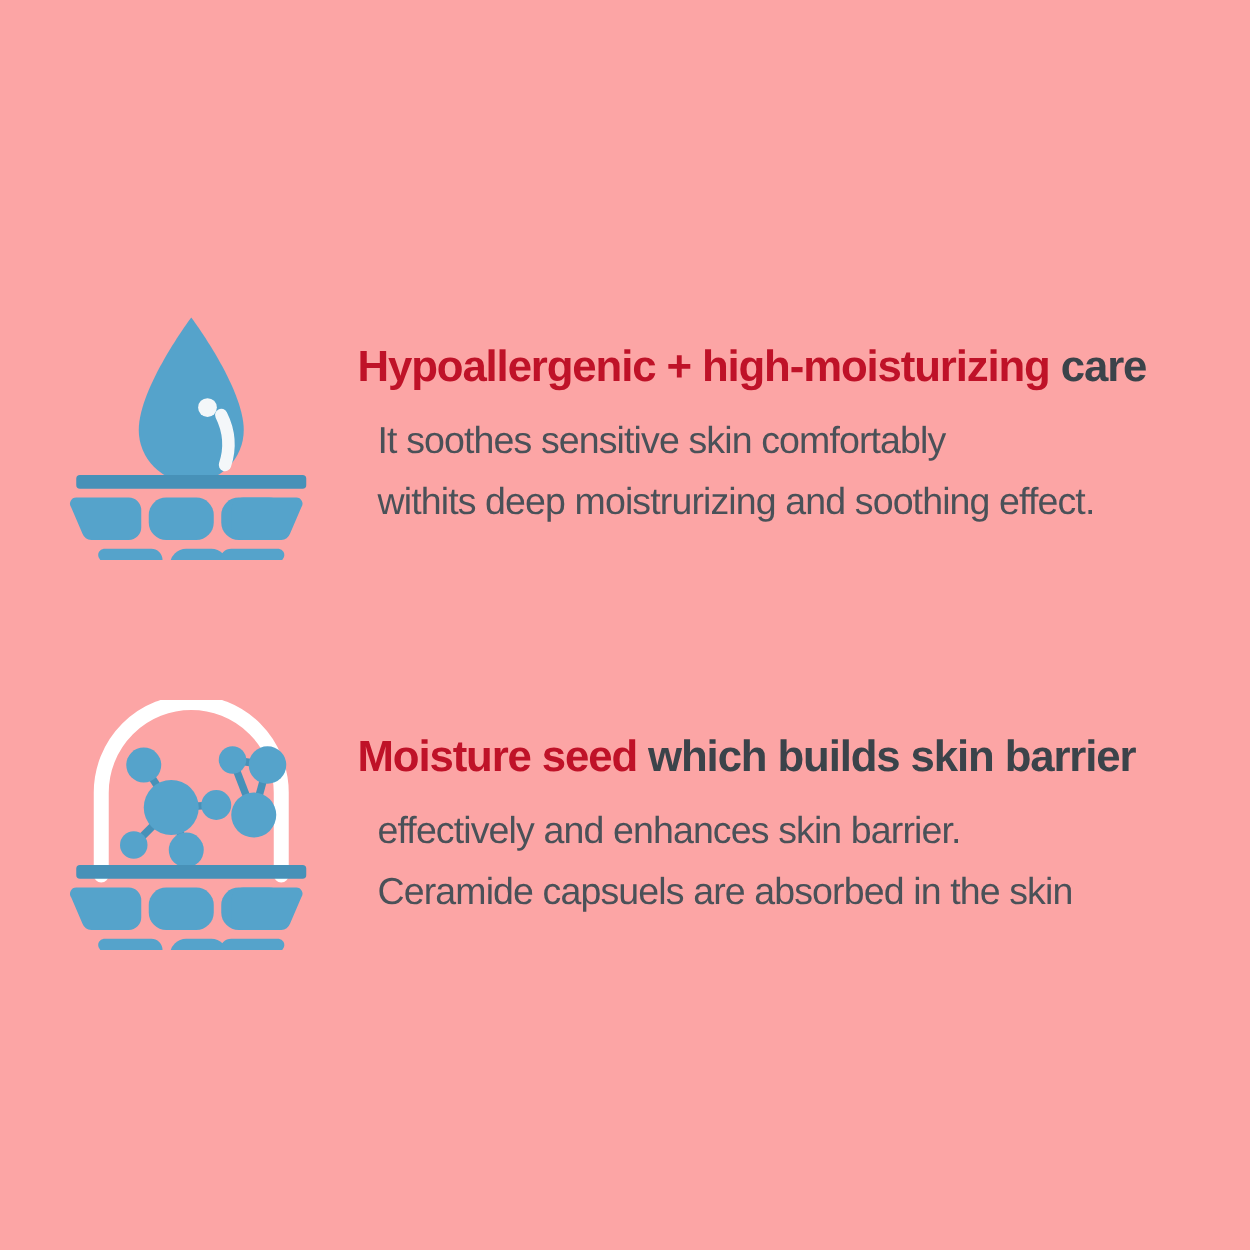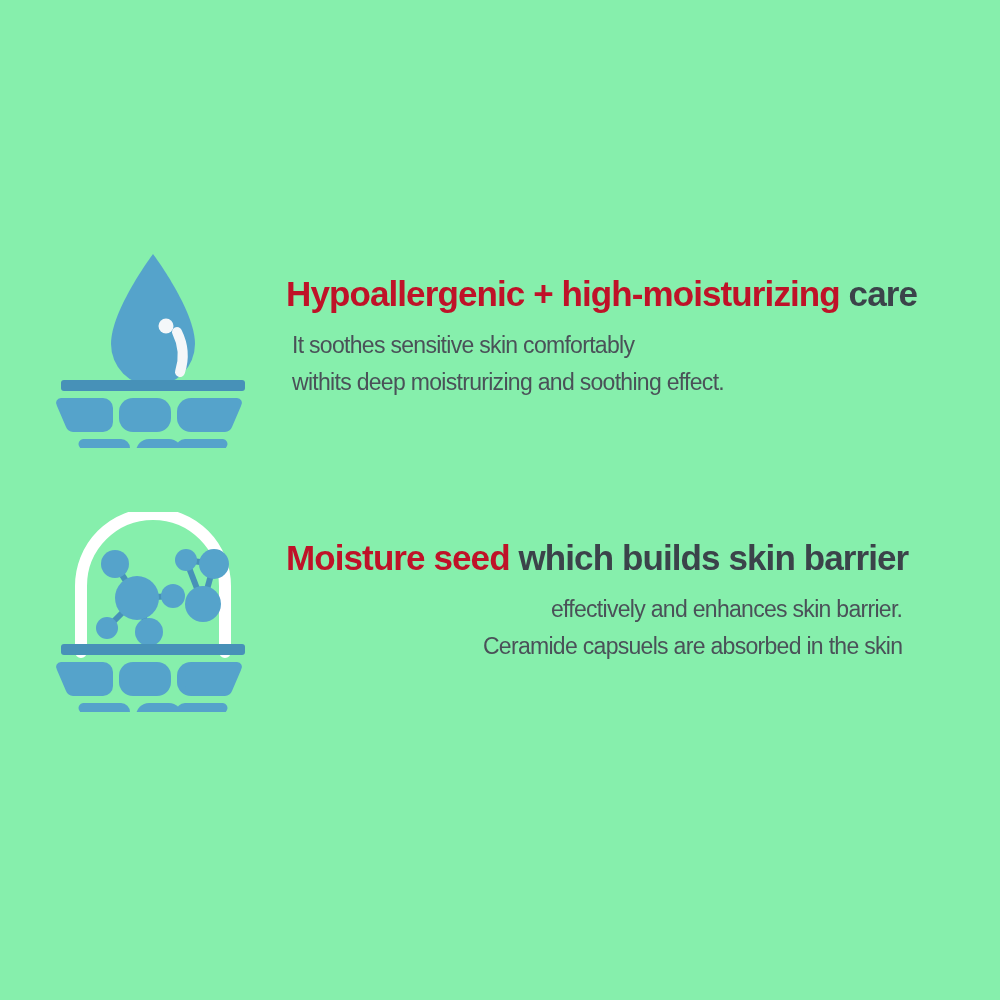--- a/index.html
+++ b/index.html
@@ -12,35 +12,35 @@
     height: 1000px;
     background: #e9edf1;
     font-family: "Liberation Sans", sans-serif;
     overflow: hidden;
   }
 
   .infographic {
     position: relative;
     width: 1000px;
     height: 1000px;
-    background: #86efac;
+    background: #fca5a5;
     box-sizing: border-box;
   }
 
   
   .feature-block {
     position: absolute;
     left: 0;
     width: 1000px;
     display: flex;
     flex-direction: row;
     align-items: flex-start;
   }
   #feature-block-1 { top: 248px; }
-  #feature-block-2 { top: 512px; text-align: right; }
+  #feature-block-2 { top: 560px; }
 
   .feature-icon {
     width: 210px;
     min-width: 210px;
     height: 200px;
     margin-left: 48px;
     display: flex;
     align-items: flex-start;
     justify-content: center;
   }
@@ -59,23 +59,23 @@
     letter-spacing: -0.9px;
     line-height: 1.12;
     margin: 0 0 14px 0;
     white-space: nowrap;
     font-family: "Liberation Sans", sans-serif;
   }
   .heading-accent { color: #bf1228; }
   .heading-rest   { color: #3b434a; }
 
   .feature-body {
-    margin: 6px;
+    margin: 16px;
     color: #4a5158;
-    font-size: 23px;
+    font-size: 30px;
     font-weight: 400;
     letter-spacing: -0.7px;
     line-height: 1.62;
     white-space: nowrap;
     font-family: "Liberation Sans", sans-serif;
   }
   .feature-body .body-line { display: block; }
 </style>
 </head>
 <body>

